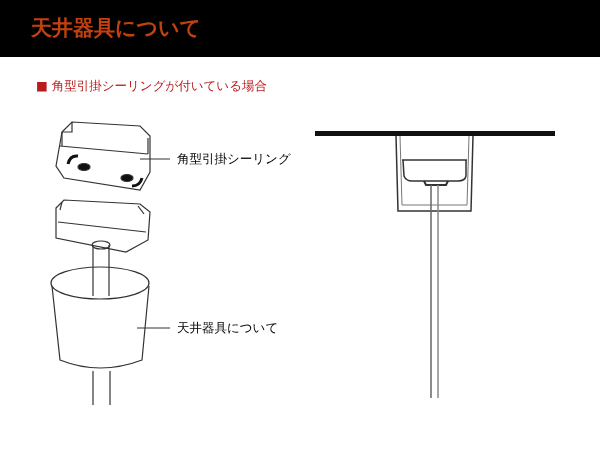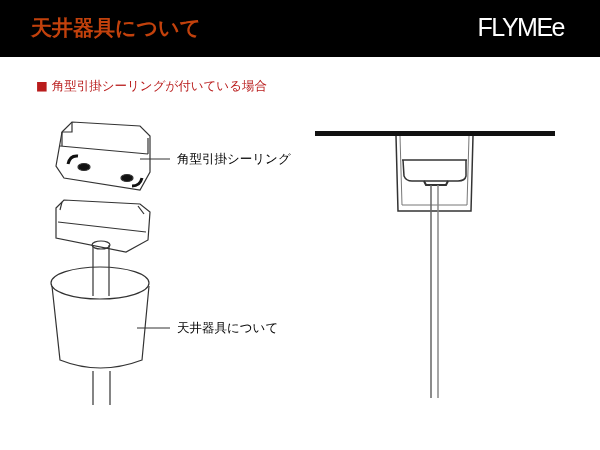--- a/index.html
+++ b/index.html
@@ -13,21 +13,20 @@
   .subtitle { position:absolute; left:36px; top:78px; font-size:12.5px; color:#b91c1c;
               font-family:"DejaVu Sans", sans-serif; }
   .label { position:absolute; font-size:12.5px; color:#000000; font-family:"DejaVu Sans", sans-serif; }
   svg { position:absolute; left:0; top:0; }
 </style>
 </head>
 <body>
 
 <div class="header">
   <div class="header-title">天井器具について</div>
-  <div class="brand">FLYMEe</div>
 </div>
 
 <div class="subtitle">■ 角型引掛シーリングが付いている場合</div>
 
 <svg width="600" height="450">
   <g fill="none" stroke="#333" stroke-width="1.2">
 
     <path d="M62,132 L72,122 L140,126 L150,136 L150,172 L140,190 L64,178 L56,166 Z" fill="#fff"></path>
     <path d="M60,146 L148,154"></path>
     <path d="M62,132 L62,146"></path>

